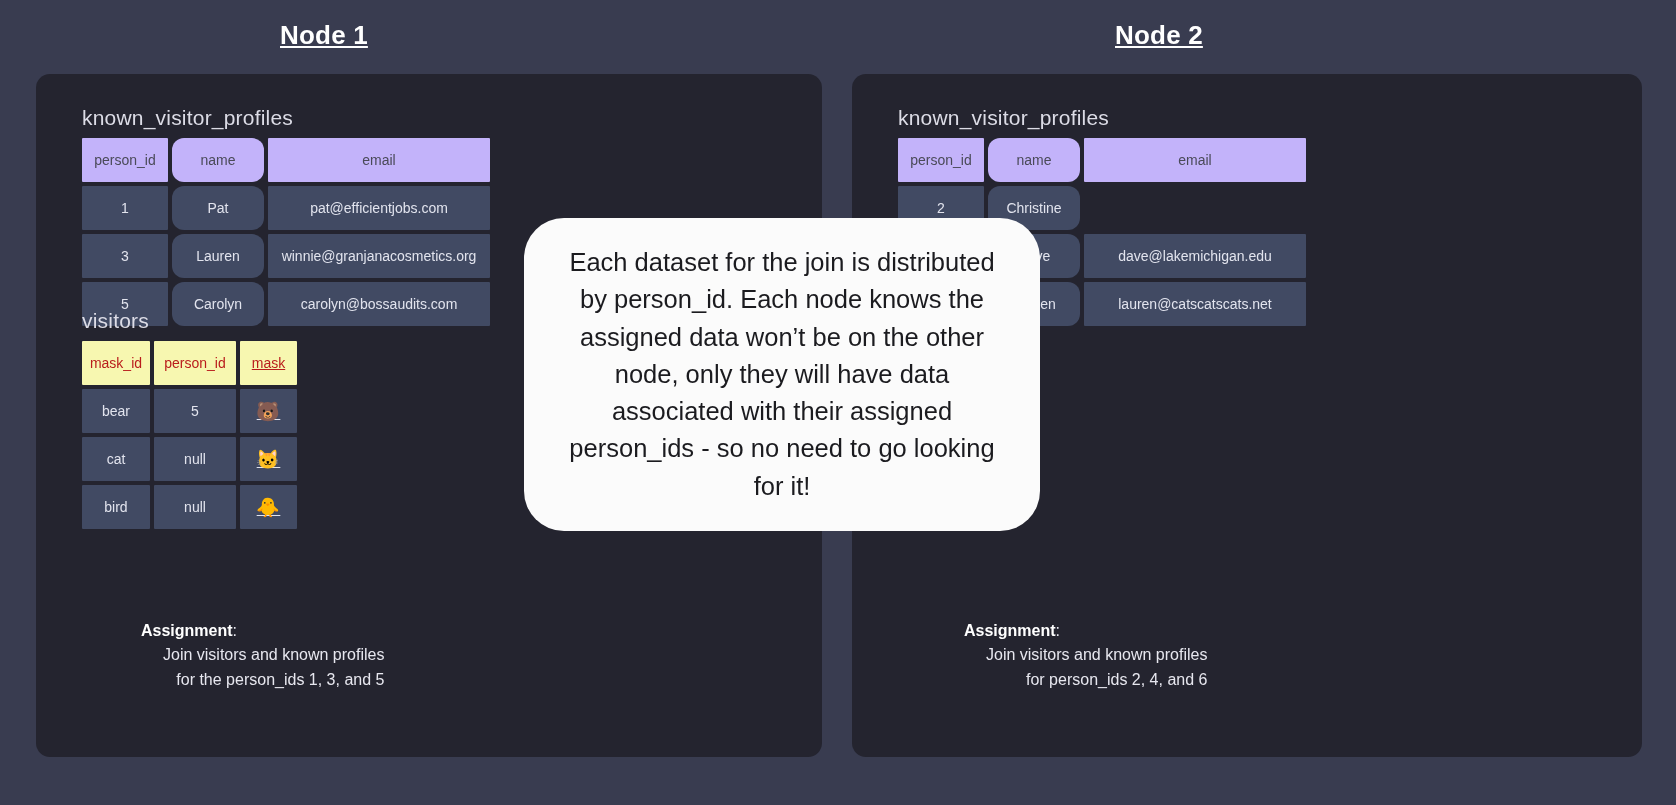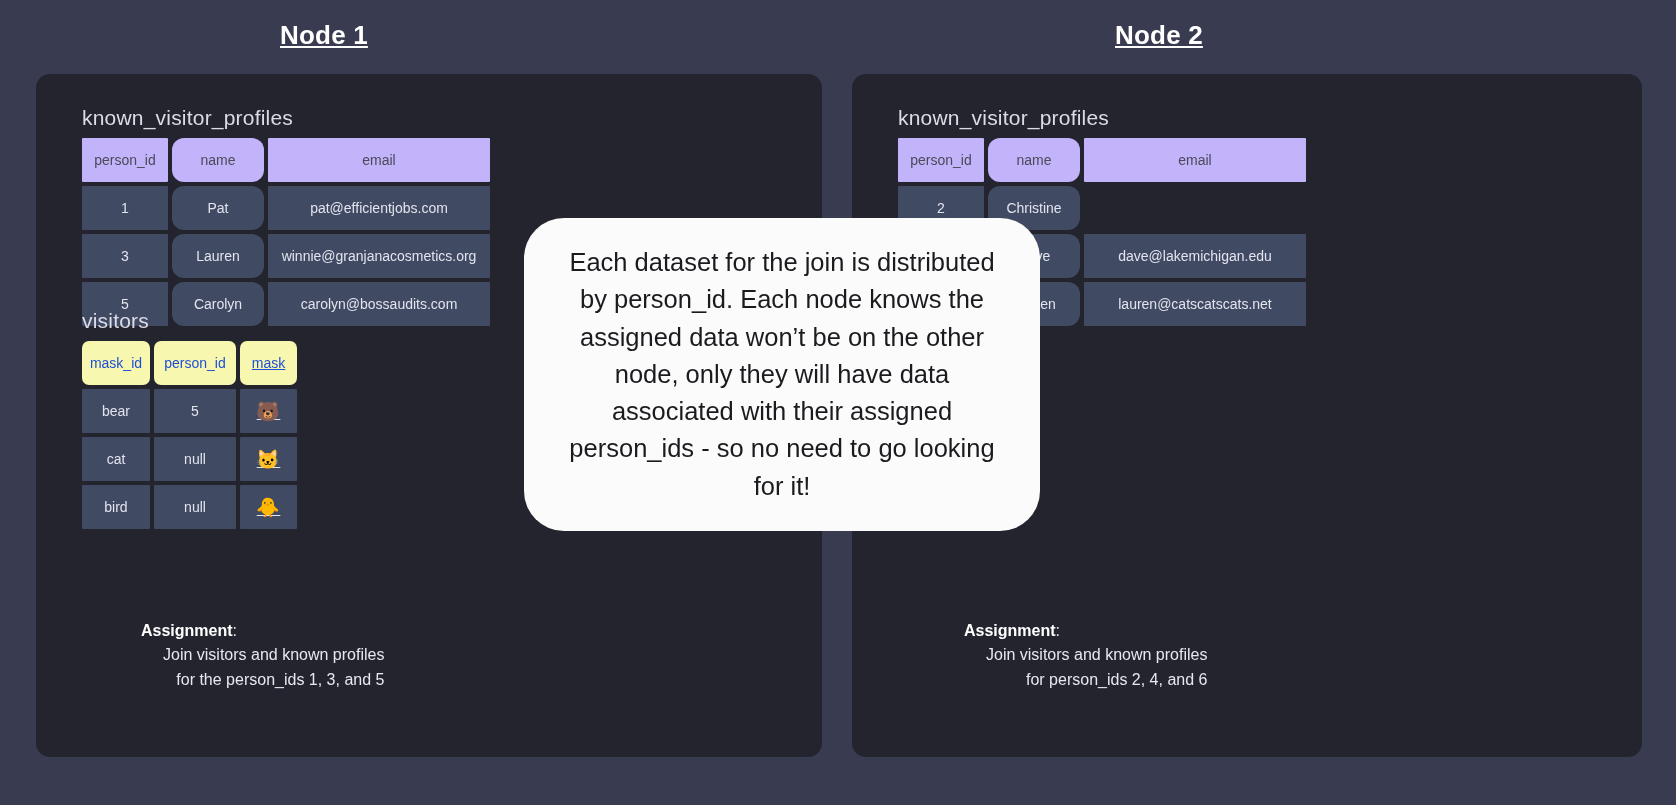--- a/index.html
+++ b/index.html
@@ -92,22 +92,21 @@
     border-radius: 1px;
     white-space: nowrap;
     overflow: hidden;
   }
   .hdr-purple {
     background: #c3b3fa;
     color: #4a4a58;
   }
   .hdr-yellow {
     background: #f7f7b0;
-    color: #1d4ed8;
-    border-radius: 7px;
+    color: #b91c1c;
   }
   .cell.emoji { font-size: 19px; }
 
   
   .c-pid   { width: 86px; }
   .c-name  { width: 92px; border-radius: 12px; }
   .c-email { width: 222px; }
 
   
   .v-mask-id   { width: 68px; }

